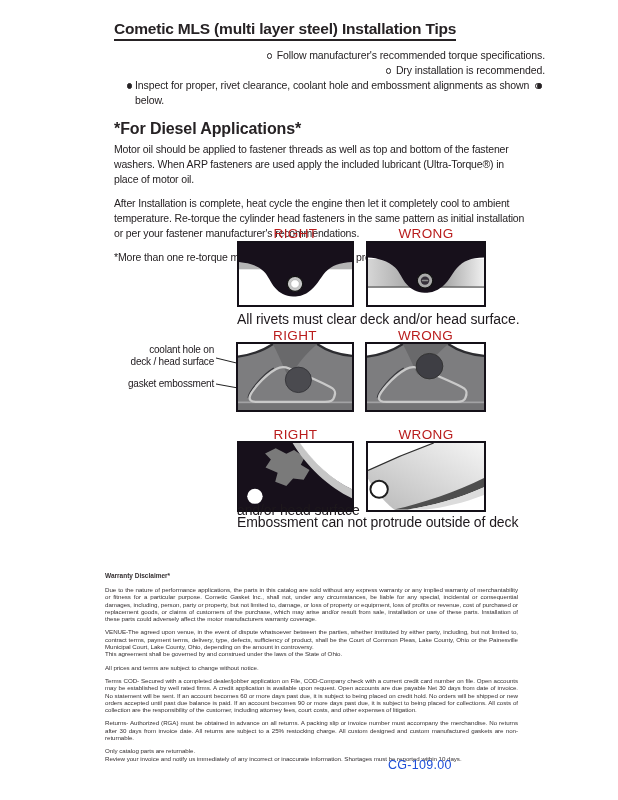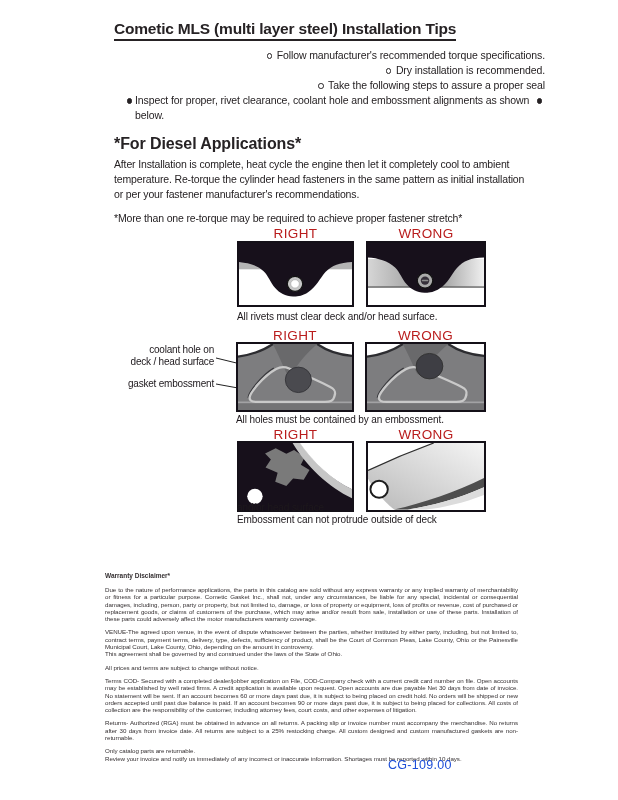--- a/index.html
+++ b/index.html
@@ -27,21 +27,21 @@
   }
   .b-row.sub .b-marker i{background:var(--ink,#262224); width:3.4px; height:3.4px; top:5.4px;}
   .diesel-heading{margin:12px 0 4px 11px; font-size:16px; font-weight:bold; letter-spacing:-0.1px;}
   .body-p{margin:0 0 0 11px; width:414px; font-size:10.5px; line-height:15px; letter-spacing:-0.15px;}
   .body-p + .body-p{margin-top:9px;}
   .retorque-note{margin-top:10px;}
   
   .dg-label{position:absolute; font-size:13.5px; letter-spacing:0.4px; color:#b91c1c; text-align:center;}
   .dg-box{position:absolute; border:2px solid #141018; box-sizing:border-box; background:#fff;}
   .dg-box svg{display:block; width:100%; height:100%;}
-  .dg-caption{position:absolute; font-size:10px; letter-spacing:-0.1px; color:#1d181c; white-space:nowrap;}
+  .dg-caption{position:absolute; font-size:14px; letter-spacing:-0.1px; color:#1d181c; white-space:nowrap;}
   .side-label{position:absolute; width:96px; text-align:right; font-size:10px; line-height:11.5px; letter-spacing:-0.2px; color:#1d181c;}
   .leader-svg{position:absolute; left:128px; top:342px; width:180px; height:60px;}
   .f-black{fill:var(--diagram-black,#17101b);}
   
   .legal{position:absolute; left:105px; top:572px; width:413px; color:#353032;}
   .legal h4{margin:0 0 7px 0; font-size:6.5px; font-weight:bold;}
   .legal p{margin:0 0 6px 0; font-size:6.2px; line-height:7.3px; text-align:justify; letter-spacing:-0.05px;}
   .legal p.tight{margin-bottom:0;}
   .legal p.nojust{text-align:left;}
   .footer-code{position:absolute; left:388px; top:758px; font-size:12.5px; letter-spacing:0.3px; color:#1d4ed8;}
@@ -64,36 +64,36 @@
       <div class="b-row">
         <span class="b-marker">
             <i></i>
           </span>
         <span>Dry installation is recommended.</span>
       </div>
       <div class="b-row">
         <span class="b-marker">
             <i></i>
           </span>
-        <span>Take the following steps to assure a proper seal</span>
       </div>
       <div class="b-row sub">
         <span class="b-marker">
             <i></i>
           </span>
       </div>
       <div class="b-row sub">
         <span class="b-marker">
             <i></i>
           </span>
         <span>Inspect for proper, rivet clearance, coolant hole and embossment alignments as shown below.</span>
       </div>
     </div>
 
     <div class="diesel-heading">*For Diesel Applications*</div>
+    <p class="body-p">Motor oil should be applied to fastener threads as well as top and bottom of the fastener washers. When ARP fasteners are used apply the included lubricant (Ultra-Torque®) in place of motor oil.</p>
     <p class="body-p">After Installation is complete, heat cycle the engine then let it completely cool to ambient temperature. Re-torque the cylinder head fasteners in the same pattern as initial installation or per your fastener manufacturer's recommendations.</p>
     <p class="body-p retorque-note">*More than one re-torque may be required to achieve proper fastener stretch*</p>
   </div>
 
   <div class="dg-label" style="left:237px; top:226px; width:117px;">RIGHT</div>
   <div class="dg-label" style="left:366px; top:226px; width:120px;">WRONG</div>
 
   <div class="dg-box" style="left:237px; top:241px; width:117px; height:66px;">
     <svg viewBox="0 0 117 66" preserveAspectRatio="none">
       <rect width="117" height="66" fill="#ffffff"></rect>
@@ -164,21 +164,20 @@
       <path d="M0,13.5 C13,11.5 27,6.5 36,0" fill="none" stroke="#2c2c30" stroke-width="2.4"></path>
       <path d="M82,0 C91,6.5 105,11.5 118,12.5" fill="none" stroke="#2c2c30" stroke-width="2.4"></path>
       <rect y="61" width="118" height="2" fill="#a2a2a4"></rect>
       <rect y="63" width="118" height="7" fill="#737375"></rect>
       <path d="M10.5,57 C10.5,52 24,33.5 37,25.5" fill="none" stroke="#39393d" stroke-width="1.4"></path>
       <path d="M12,57 C12,52.5 25.5,34.5 39.5,26.5 C44.5,23.7 48.5,24 53,26 C66,31.5 87,41 95.5,45.5 C100.5,48.2 101,50.5 100.2,54 L99.5,56.5 C98.5,60.5 95.5,61.5 90,61.5 H20 C14,61.5 12,60 12,57 Z" fill="none" stroke="#c9c9c9" stroke-width="2.4"></path>
       <circle cx="63" cy="23.5" r="13.5" fill="#3e3e44" stroke="#333333" stroke-width="1"></circle>
     </svg>
   </div>
 
-  <div class="dg-caption" style="left:236px; top:414px;">All holes must be contained by an embossment.</div>
 
   <div class="dg-label" style="left:237px; top:427px; width:117px;">RIGHT</div>
   <div class="dg-label" style="left:366px; top:427px; width:120px;">WRONG</div>
 
   <div class="dg-box" style="left:237px; top:441px; width:117px; height:71px;">
     <svg viewBox="0 0 117 71" preserveAspectRatio="none">
       <rect width="117" height="71" fill="#ffffff"></rect>
       <rect class="f-black" width="117" height="71"></rect>
       <polygon points="27,11 38,5.5 49,11.5 57,7.5 68,15 64,23 73,28.5 67,39 56,37.5 49,45.5 37.5,41 40,31.5 27.5,26 33,17.5" fill="#7a7a7a"></polygon>
       <path d="M55.5,0 H63.5 C78,21.5 97,39.5 117,49 V58.5 C93,47 69.5,24.5 55.5,0 Z" fill="#c6c6c6"></path>

